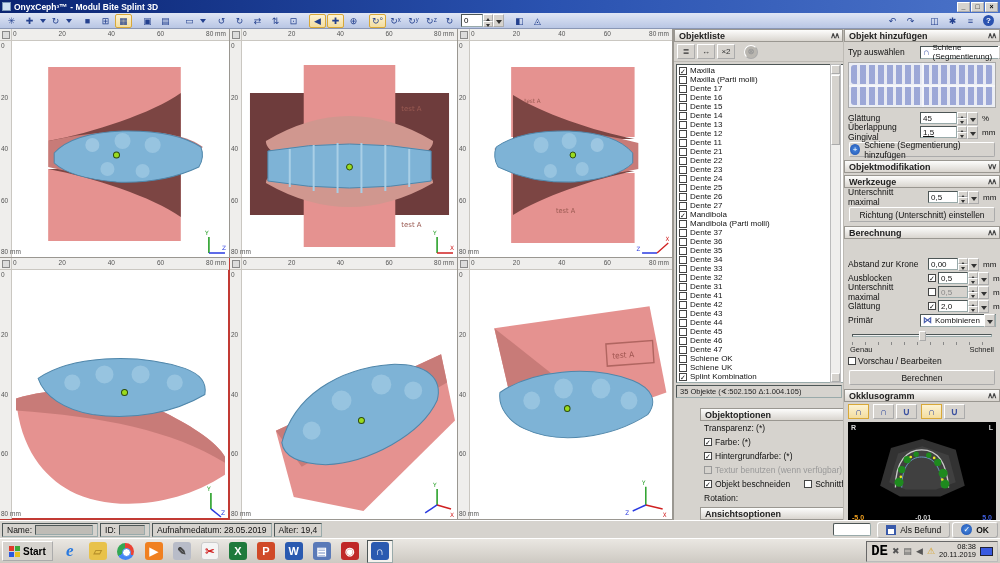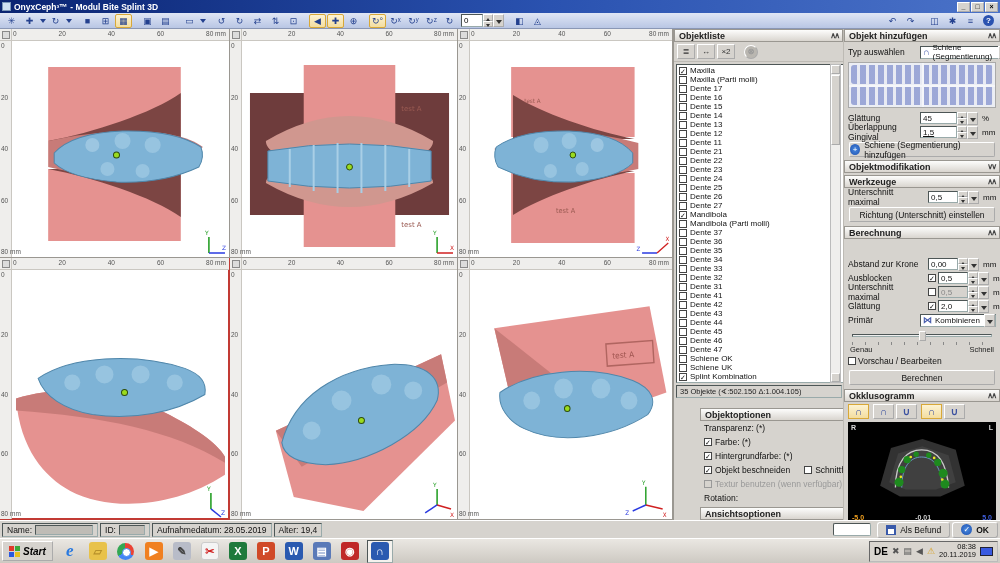--- a/index.html
+++ b/index.html
@@ -133,31 +133,31 @@
   .okico{width:11px;height:11px;border-radius:50%;background:radial-gradient(#4a8ae0,#1c4fae);color:#fff;font-size:8px;
     display:flex;align-items:center;justify-content:center;}
   .diskico{width:10px;height:10px;background:#3a5aaa;position:relative;}
   .diskico::after{content:"";position:absolute;left:2px;top:4px;width:6px;height:5px;background:#fff;}
   .emptyfield{width:38px;height:13px;background:#fff;border:1px inset #9aa;border-radius:2px;margin-right:4px;}
 
   
   #taskbar{position:absolute;left:0;top:538px;width:1000px;height:25px;background:linear-gradient(#eae7e2,#cdc9c2);
     border-top:1px solid #fff;display:flex;align-items:center;padding:0 2px;gap:6px;}
   #startbtn{height:20px;border:1px outset #fff;background:#d6d3ce;display:flex;align-items:center;gap:3px;
-    padding:0 6px;font-size:10px;font-weight:bold;font-style:italic;}
+    padding:0 6px;font-size:10px;font-weight:bold;}
   .flag{width:11px;height:11px;display:grid;grid-template-columns:5px 5px;grid-template-rows:5px 5px;gap:1px;}
   .flag i:nth-child(1){background:#e03a2a;}.flag i:nth-child(2){background:#3aa83a;}
   .flag i:nth-child(3){background:#2a5ae0;}.flag i:nth-child(4){background:#e8c020;}
   .ticon{width:22px;height:22px;display:flex;align-items:center;justify-content:center;font-size:13px;font-weight:bold;}
   .ticon .sq{width:18px;height:18px;border-radius:3px;display:flex;align-items:center;justify-content:center;color:#fff;font-size:11px;font-weight:bold;}
   .chromeball{width:17px;height:17px;border-radius:50%;background:conic-gradient(#ea4335 0 33%,#4285f4 0 66%,#34a853 0 100%);position:relative;}
   .chromeball::after{content:"";position:absolute;left:5px;top:5px;width:7px;height:7px;border-radius:50%;background:#fff;border:1px solid #4285f4;}
   .ticon.pressed{background:#f4f2ee;border:1px inset #9aa;width:26px;height:23px;}
   #tray{margin-left:auto;display:flex;align-items:center;gap:4px;height:21px;border:1px inset #bbb;padding:0 4px;background:#d9d5cf;}
-  #tray .de{font-size:10px;font-weight:bold;}
+  #tray .de{font-size:14px;font-weight:bold;font-family:Liberation Mono, monospace;}
   #tray .tico{font-size:9px;color:#555;}
   #clock{font-size:7.5px;text-align:right;line-height:8px;color:#111;}
   .trayflag{width:13px;height:9px;background:#3a5ae0;border:1px solid #223;}
 
   svg text{font-family:"DejaVu Sans",sans-serif;}
 </style>
 </head>
 <body>
 
 <div id="app">
@@ -662,30 +662,30 @@
         <span class="lbl">Hintergrundfarbe: (*)</span>
         <span class="field">
           <span class="num swatchr">144</span>
           <span class="ud">
               <b></b>
               <s></s>
             </span>
           <span class="ddb"></span>
         </span>
       </div>
+      <div class="optrow" style="color:#999;">
+        <span class="cb dis"></span>
+        <span class="lbl">Textur benutzen (wenn verfügbar)</span>
+      </div>
       <div class="optrow">
         <span class="cb">✓</span>
         <span>Objekt beschneiden</span>
         <span style="width:8px;"></span>
         <span class="cb"></span>
         <span>Schnittfläche</span>
-      </div>
-      <div class="optrow" style="color:#999;">
-        <span class="cb dis"></span>
-        <span class="lbl">Textur benutzen (wenn verfügbar)</span>
       </div>
       <div class="optrow">
         <span class="lbl">Rotation:</span>
         <span class="field">
           <span class="num">0,0</span>
           <span class="ud">
               <b></b>
               <s></s>
             </span>
           <span class="ddb"></span>

